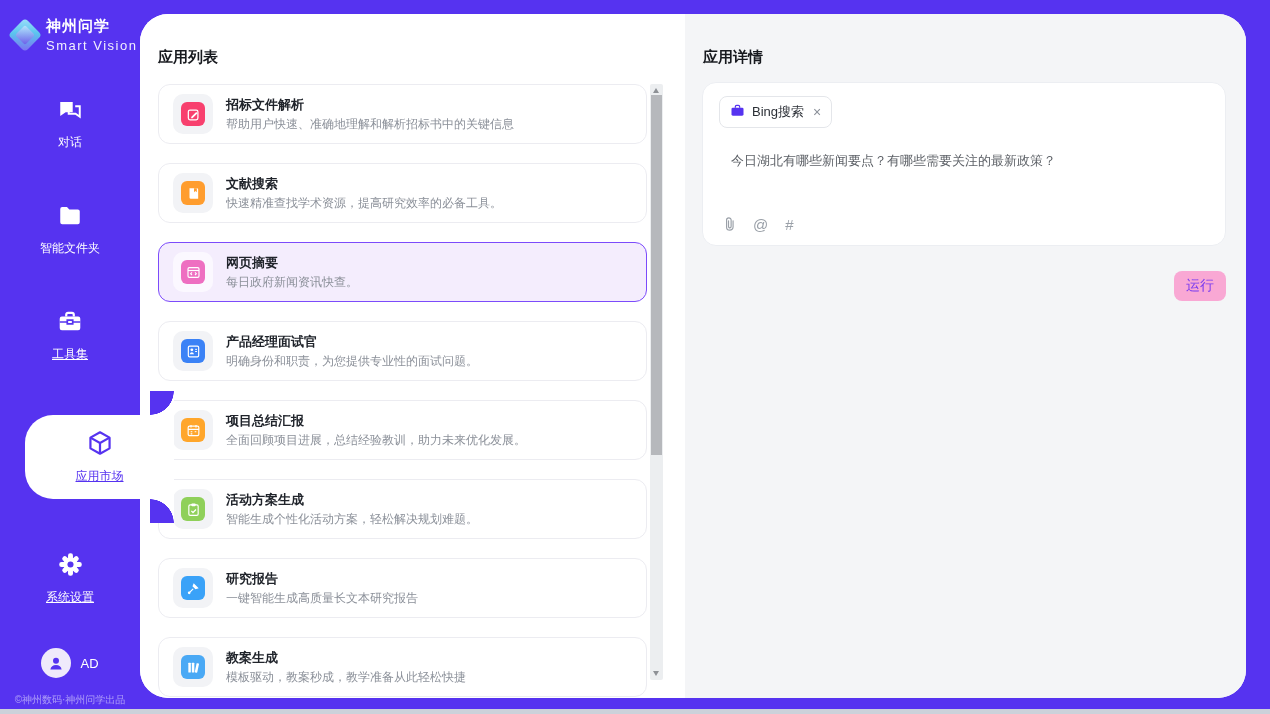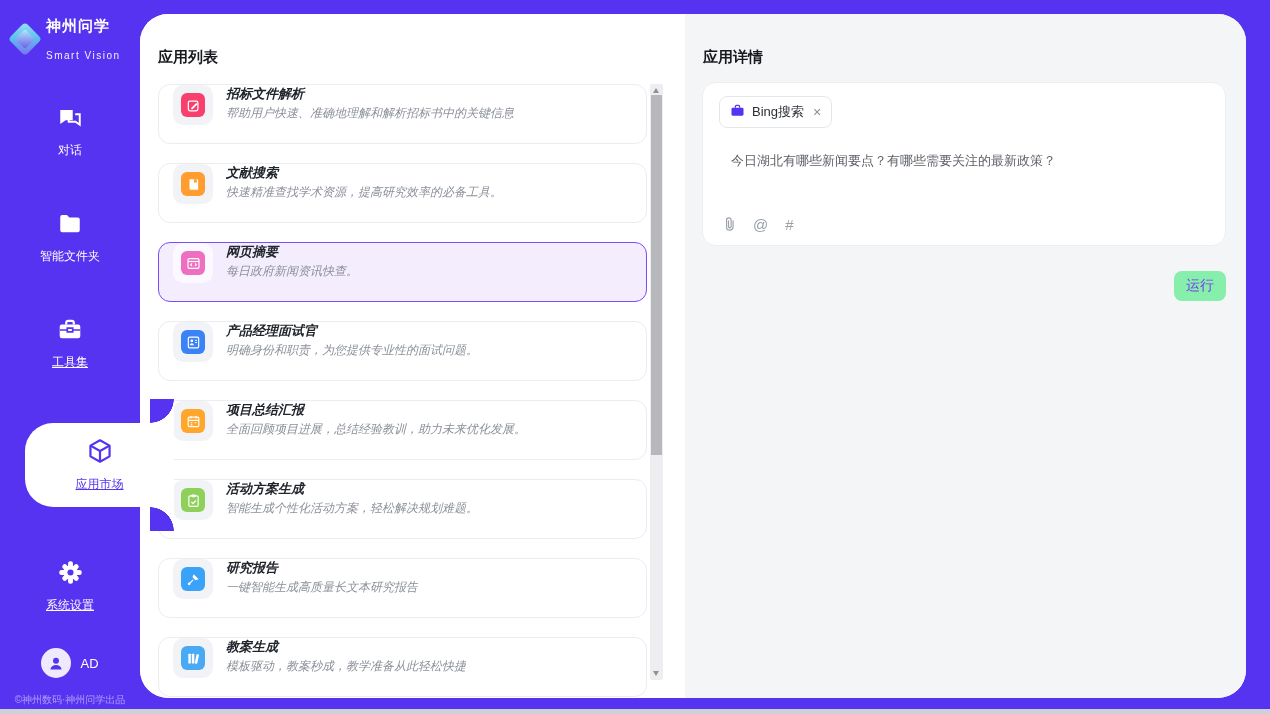--- a/index.html
+++ b/index.html
@@ -11,21 +11,21 @@
   }
   
   .sidebar{position:absolute;left:0;top:0;width:140px;height:100%;z-index:2;}
   .logo{display:flex;align-items:center;gap:9px;padding:17px 0 0 13px;}
   .logo-diamond{width:24px;height:24px;transform:rotate(45deg);border-radius:4px;
     background:linear-gradient(135deg,#9fe0fa 0%,#5bc4ee 45%,#7f6cf2 100%);
     position:relative;flex:none;}
   .logo-diamond::after{content:'';position:absolute;left:5px;top:5px;width:14px;height:14px;
     border-radius:2px;background:linear-gradient(135deg,#bfeefe 0%,#6b54e8 100%);opacity:.85;}
   .brand-name{font-size:15px;font-weight:bold;color:#fff;letter-spacing:1px;}
-  .brand-sub{font-size:10px;color:rgba(255,255,255,.92);letter-spacing:1.5px;margin-top:14px;}
+  .brand-sub{font-size:13px;color:rgba(255,255,255,.92);letter-spacing:1.5px;margin-top:2px;}
   .nav{margin-top:44px;display:flex;flex-direction:column;gap:52px;}
   .nav-item{display:flex;flex-direction:column;align-items:center;gap:7px;cursor:pointer;position:relative;}
   .nav-lb{font-size:12px;color:#fff;}
   .nav-item:nth-child(3) .nav-lb,
   .nav-item:nth-child(4) .nav-lb,
   .nav-item:nth-child(5) .nav-lb{text-decoration:underline;}
   .nav-item.active{background:#fff;margin-left:25px;width:115px;border-radius:28px 0 0 28px;padding:14px 17px;}
   .nav-item.active .nav-lb{color:#5633f0;}
   .nav-item.active::before,.nav-item.active::after{content:'';position:absolute;right:0;width:24px;height:24px;}
   .nav-item.active::before{top:-24px;background:radial-gradient(circle at 0 0,#5633f0 23.5px,#fff 24px);}
@@ -35,21 +35,21 @@
   .user-name{font-size:13px;color:#fff;}
   .side-footer{position:absolute;bottom:7px;width:100%;text-align:center;font-size:10px;color:rgba(255,255,255,.5);}
   
   .content{position:absolute;left:140px;top:14px;right:24px;bottom:16px;background:#fff;
     border-radius:28px;display:flex;overflow:hidden;z-index:1;}
   .panel-title{font-size:15px;font-weight:bold;color:#17191e;margin:0;padding:34px 0 0 18px;}
   
   .list-panel{width:545px;position:relative;background:#fff;flex:none;}
   .cards{position:absolute;left:18px;top:70px;width:489px;}
   .card{height:60px;margin-bottom:19px;border:1px solid #ececf1;border-radius:12px;background:#fff;
-    display:flex;align-items:flex-start;gap:13px;padding:0 14px;box-sizing:border-box;cursor:pointer;font-style:italic;}
+    display:flex;align-items:center;gap:13px;padding:0 14px;box-sizing:border-box;cursor:pointer;}
   .card.selected{border-color:#7c4bfb;background:#f4edfd;}
   .card-icon-box{width:40px;height:40px;border-radius:10px;background:#f2f3f6;display:flex;align-items:center;justify-content:center;flex:none;}
   .card.selected .card-icon-box{background:#fbf8ff;}
   .card-icon{width:24px;height:24px;border-radius:6px;display:flex;align-items:center;justify-content:center;flex:none;}
   .card-texts{display:flex;flex-direction:column;min-width:0;}
   .card-title{font-size:13px;font-weight:bold;color:#20242b;line-height:17px;}
   .card-desc{font-size:12px;color:#8b9099;line-height:16px;margin-top:3px;white-space:nowrap;overflow:hidden;}
   
   .sb{position:absolute;left:510px;top:70px;bottom:18px;width:13px;background:#eceef0;border-radius:2px;}
   .sb-thumb{position:absolute;left:1px;right:1px;top:11px;height:360px;background:#b6b8bc;cursor:grab;}
@@ -60,21 +60,21 @@
   .detail-panel{flex:1;background:#f4f5f7;position:relative;}
   .composer{position:absolute;left:17px;right:20px;top:68px;height:164px;background:#fff;
     border:1px solid #eceef2;border-radius:14px;box-sizing:border-box;}
   .tag{position:absolute;left:16px;top:13px;height:30px;display:inline-flex;align-items:center;gap:7px;
     padding:0 10px;border:1px solid #e4e6ea;border-radius:8px;background:#fff;font-size:13px;color:#2b2f36;cursor:pointer;text-align:center;}
   .tag-close{color:#8a8f98;font-size:14px;margin-left:2px;cursor:pointer;line-height:1;}
   .query{position:absolute;left:20px;top:68px;right:24px;font-size:13px;color:#5d6167;line-height:19px;cursor:text;margin-left:8px;}
   .composer-tools{position:absolute;left:20px;bottom:13px;display:flex;gap:17px;align-items:center;}
   .tool-glyph{font-size:15px;color:#9aa0a8;cursor:pointer;line-height:1;}
   .run-btn{position:absolute;right:20px;top:257px;min-width:50px;height:30px;border:none;border-radius:8px;
-    background:#86efac;color:#7a3bf0;font-size:14px;cursor:pointer;font-family:inherit;padding:0 12px;}
+    background:#f9a8d4;color:#7a3bf0;font-size:14px;cursor:pointer;font-family:inherit;padding:0 12px;}
   
   .bottom-strip{position:absolute;left:0;right:0;bottom:0;height:5px;background:#ccd1da;z-index:3;}
 </style>
 </head>
 <body>
 
 <div>
 
   <aside class="sidebar">
     <div class="logo">

